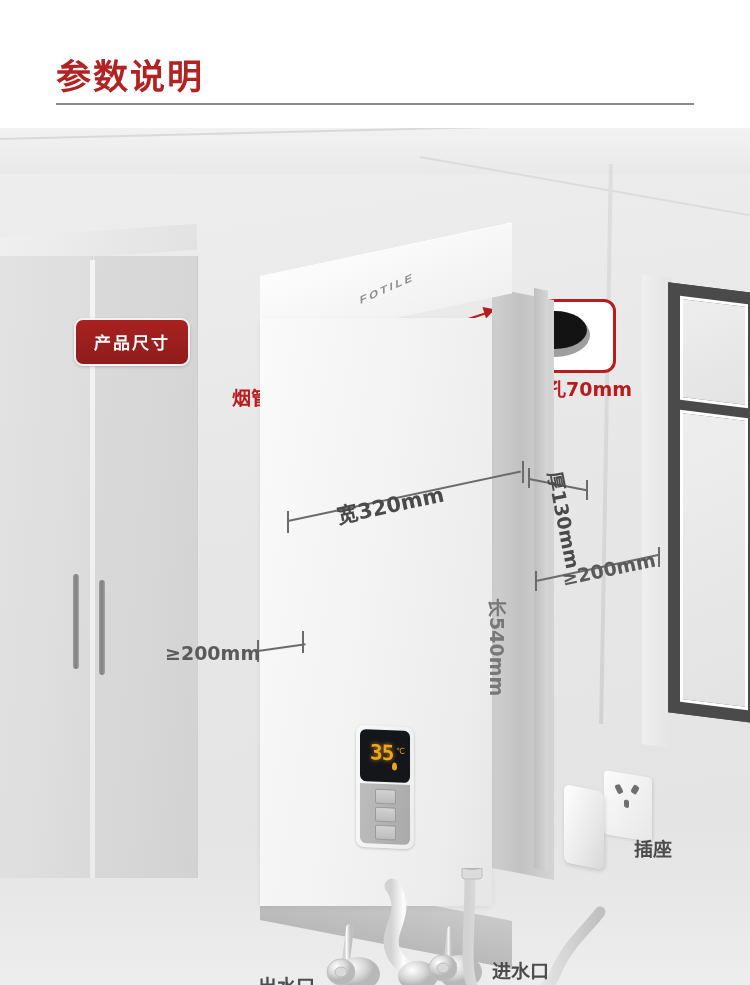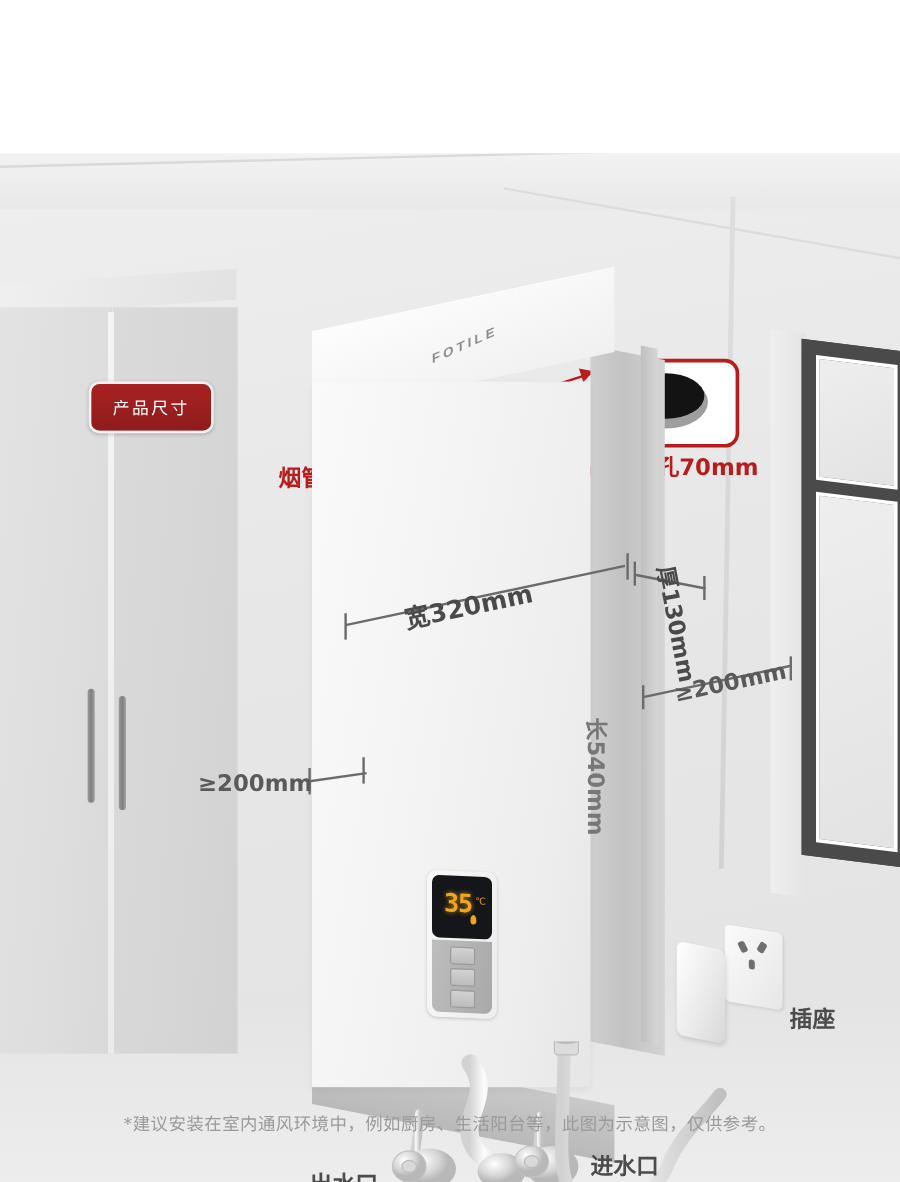--- a/index.html
+++ b/index.html
@@ -111,21 +111,21 @@
     position:absolute;left:642px;top:148px;width:30px;height:470px;
     background:linear-gradient(90deg,#efefef,#e4e4e4);
     transform:skewY(7deg);
   }
 
   
   .badge{
     position:absolute;left:74px;top:190px;
     padding:9px 18px 10px 18px;
     background:linear-gradient(180deg,#a82121,#8f1c1c);
-    color:#ffffff;font-size:14px;font-weight:normal;letter-spacing:2px;
+    color:#ffffff;font-size:17px;font-weight:bold;letter-spacing:2px;
     border-radius:9px;
     border:2px solid #f2f2f2;
     font-family:"DejaVu Sans","Liberation Sans",sans-serif;
     box-shadow:0 1px 3px rgba(0,0,0,.18);
   }
 
   
   .flue{
     position:absolute;left:376px;top:216px;width:38px;height:96px;
   }
@@ -344,21 +344,20 @@
   .plug{
     position:absolute;left:564px;top:660px;width:40px;height:78px;
     background:linear-gradient(110deg,#ffffff,#e9e9e9 60%,#d8d8d8);
     border-radius:6px;
     transform:skewY(11deg);
     box-shadow:1px 2px 4px rgba(0,0,0,.14);
   }
   .lbl-socket{
     position:absolute;left:634px;top:706px;font-size:19px;color:#4c4c4c;font-weight:bold;
     font-family:"DejaVu Sans","Liberation Sans",sans-serif;
-    margin-left:24px;
   }
 
   
   .lbl-port{
     position:absolute;font-size:19px;color:#4c4c4c;font-weight:bold;
     font-family:"DejaVu Sans","Liberation Sans",sans-serif;
     white-space:nowrap;
   }
   .lbl-out{left:258px;top:843px;}
   .lbl-in{left:492px;top:828px;}
@@ -368,20 +367,24 @@
     position:absolute;left:0;top:925px;width:750px;text-align:center;
     font-size:14.5px;color:#9a9a9a;letter-spacing:.4px;
     font-family:"DejaVu Sans","Liberation Sans",sans-serif;
   }
 </style>
 </head>
 <body>
 
 <div class="page">
 
+  <div class="header">
+    <div class="header-title">参数说明</div>
+    <div class="header-rule"></div>
+  </div>
 
   <div class="scene">
 
     <div class="wall-back"></div>
     <div class="ceiling"></div>
     <div class="ceiling-line"></div>
     <div class="ceiling-line2"></div>
     <div class="floor"></div>
     <div class="wall-right-edge"></div>
 
@@ -510,15 +513,14 @@
     <div class="socket">
       <div class="socket-hole" style="left:12px;top:12px;width:6px;height:9px;transform:rotate(-28deg);"></div>
       <div class="socket-hole" style="left:28px;top:10px;width:6px;height:9px;transform:rotate(28deg);"></div>
       <div class="socket-hole" style="left:20px;top:26px;width:5px;height:8px;"></div>
     </div>
     <div class="plug"></div>
     <div class="lbl-port lbl-socket">插座</div>
 
   </div>
 
-  <div class="footnote">*建议安装在室内通风环境中，例如厨房、生活阳台等，此图为示意图，仅供参考。</div>
 
 </div>
 
 </body></html>

